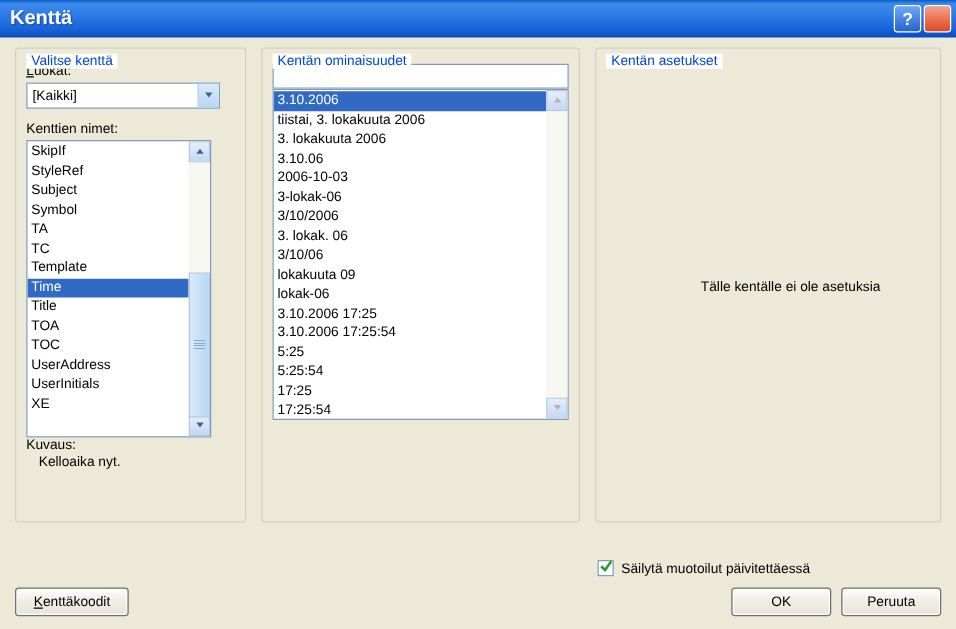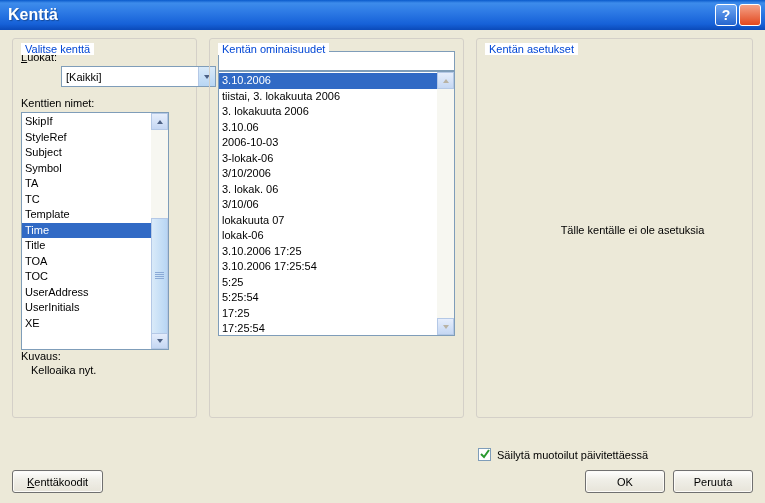--- a/index.html
+++ b/index.html
@@ -86,21 +86,20 @@
   }
   .label .ul { text-decoration: underline; }
   .combo {
     display: flex;
     width: 155px;
     height: 21px;
     background: #fff;
     border: 1px solid #7f9db9;
     align-items: center;
     cursor: pointer;
-    margin-left: 40px;
   }
   .combo .combo-text {
     flex: 1;
     padding: 0 4px;
   }
   .combo .combo-btn {
     width: 17px;
     height: 100%;
     background: linear-gradient(to bottom, #d9eaf9, #b8d6f4);
     border-left: 1px solid #b4c8e6;
@@ -322,21 +321,21 @@
             <div class="list-items" id="formats-list">
                 <div class="list-item selected">3.10.2006</div>
                 <div class="list-item">tiistai, 3. lokakuuta 2006</div>
                 <div class="list-item">3. lokakuuta 2006</div>
                 <div class="list-item">3.10.06</div>
                 <div class="list-item">2006-10-03</div>
                 <div class="list-item">3-lokak-06</div>
                 <div class="list-item">3/10/2006</div>
                 <div class="list-item">3. lokak. 06</div>
                 <div class="list-item">3/10/06</div>
-                <div class="list-item">lokakuuta 07</div>
+                <div class="list-item">lokakuuta 09</div>
                 <div class="list-item">lokak-06</div>
                 <div class="list-item">3.10.2006 17:25</div>
                 <div class="list-item">3.10.2006 17:25:54</div>
                 <div class="list-item">5:25</div>
                 <div class="list-item">5:25:54</div>
                 <div class="list-item">17:25</div>
                 <div class="list-item">17:25:54</div>
               </div>
             <div class="scrollbar">
               <div class="sb-btn">

